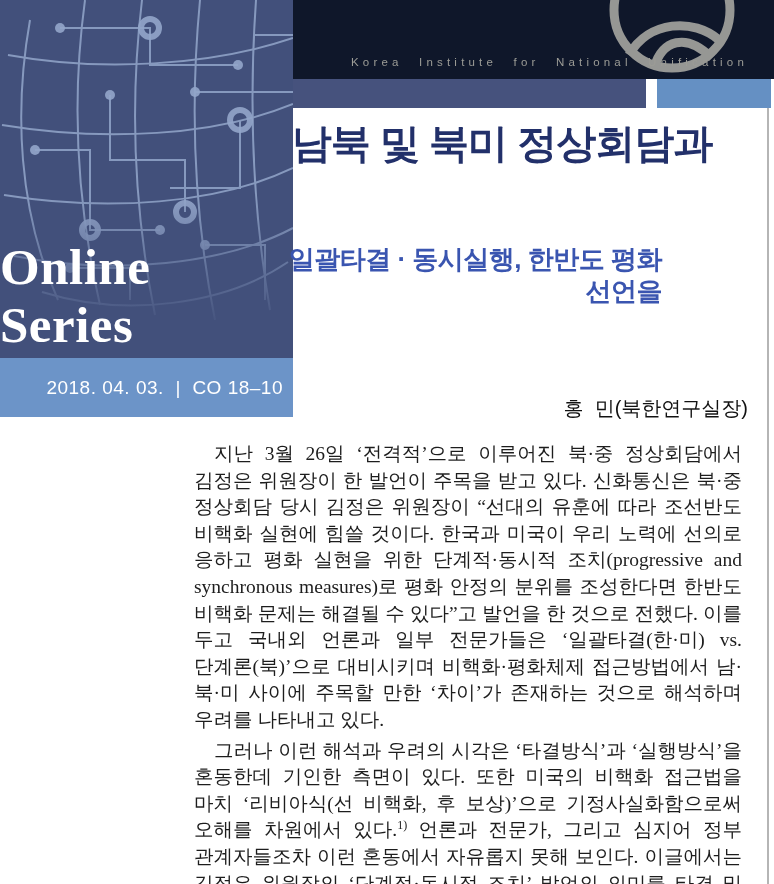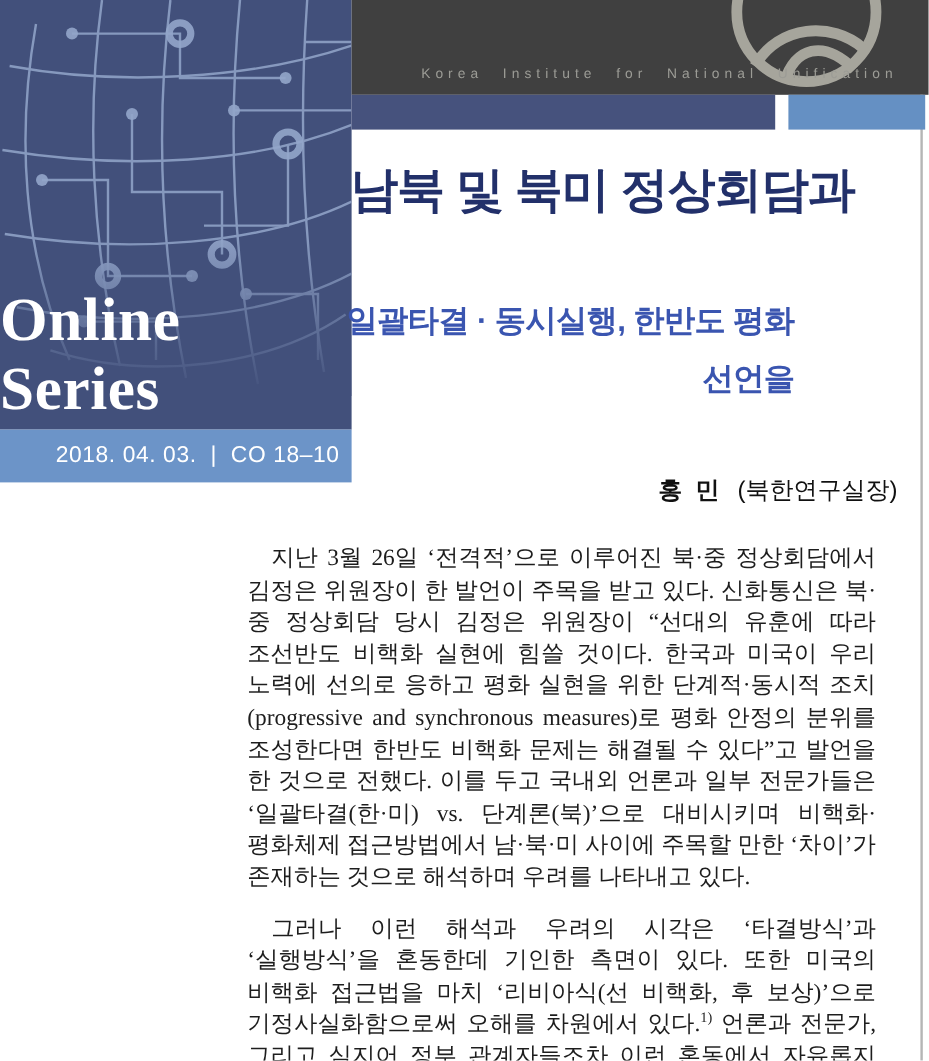--- a/index.html
+++ b/index.html
@@ -12,62 +12,62 @@
     position:absolute;left:0;top:0;width:293px;height:358px;
     background:#42507B;overflow:hidden;
   }
   .brand-panel svg{position:absolute;left:0;top:0;display:block;}
   .series-title{
     position:absolute;right:11px;bottom:4px;
     font-family:"Liberation Serif", serif;
     font-size:51px;font-weight:600;color:#ffffff;letter-spacing:0.5px;
   }
   .issue-bar{
-    position:absolute;left:0;top:358px;width:293px;height:44px;
+    position:absolute;left:0;top:358px;width:293px;height:59px;
     background:#6C94C8;display:flex;align-items:center;justify-content:flex-end;
     padding-right:10px;box-sizing:border-box;
   }
   .issue-text{color:#ffffff;font-size:19px;white-space:pre;letter-spacing:0.5px;}
   
   .institute-banner{
     position:absolute;left:293px;top:0;width:481px;height:79px;
-    background:#404040;overflow:hidden;
+    background:#0f172a;overflow:hidden;
   }
   .institute-name{
     position:absolute;right:26px;bottom:11px;
     color:#9C9C96;font-size:11.5px;letter-spacing:4.2px;word-spacing:9px;
     white-space:nowrap;
   }
   .institute-banner svg{position:absolute;right:0;top:0;}
   
   .header-navy-bar{position:absolute;left:293px;top:79px;width:353px;height:29px;background:#46527D;}
   .header-blue-accent{position:absolute;left:657px;top:79px;width:114px;height:29px;background:#6590C3;z-index:3;}
   .right-rule{position:absolute;left:767px;top:79px;width:2px;height:805px;background:#B5B5B5;z-index:2;}
   
   .article-title{
-    position:absolute;left:250px;right:20px;top:131px;text-align:center;
+    position:absolute;left:250px;right:20px;top:115px;text-align:center;
     color:#22306A;font-weight:800;font-size:40px;line-height:56px;letter-spacing:-1px;
   }
   .article-subtitle{
     position:absolute;left:270px;right:112px;top:243px;text-align:right;
-    color:#3A55B0;font-weight:700;font-size:26px;line-height:48px;letter-spacing:-0.5px;
+    color:#3A55B0;font-weight:700;font-size:26px;line-height:32px;letter-spacing:-0.5px;
   }
   .author-line{
     position:absolute;right:26px;top:372px;text-align:right;
     font-size:20px;color:#111111;white-space:pre;
   }
-  .author-name{font-weight:700;}
-  .author-affiliation{font-weight:400;margin-left:15px;}
+  .author-name{font-weight:400;}
+  .author-affiliation{font-weight:400;}
   
   .article-body{
     position:absolute;left:190px;top:437px;width:556px;
     font-family:"Liberation Serif", serif;
     font-size:19.5px;line-height:26.6px;color:#1d1d1d;text-align:justify;
   }
-  .article-body p{margin:16px;text-indent:20px;word-break:keep-all;}
+  .article-body p{margin:4px;text-indent:20px;word-break:keep-all;}
   .article-body p + p{margin-top:2px;}
   sup.footnote-marker{font-size:12px;line-height:0;}
 </style>
 </head>
 <body>
 
 <div class="page">
 
   <div class="brand-panel">
     <svg width="293" height="330" viewBox="0 0 293 330">

